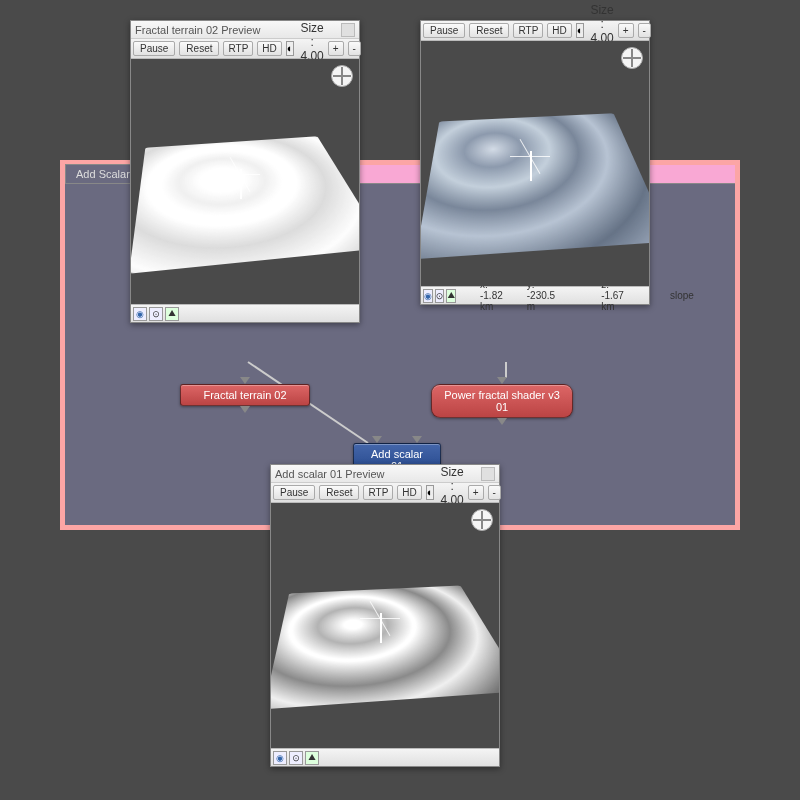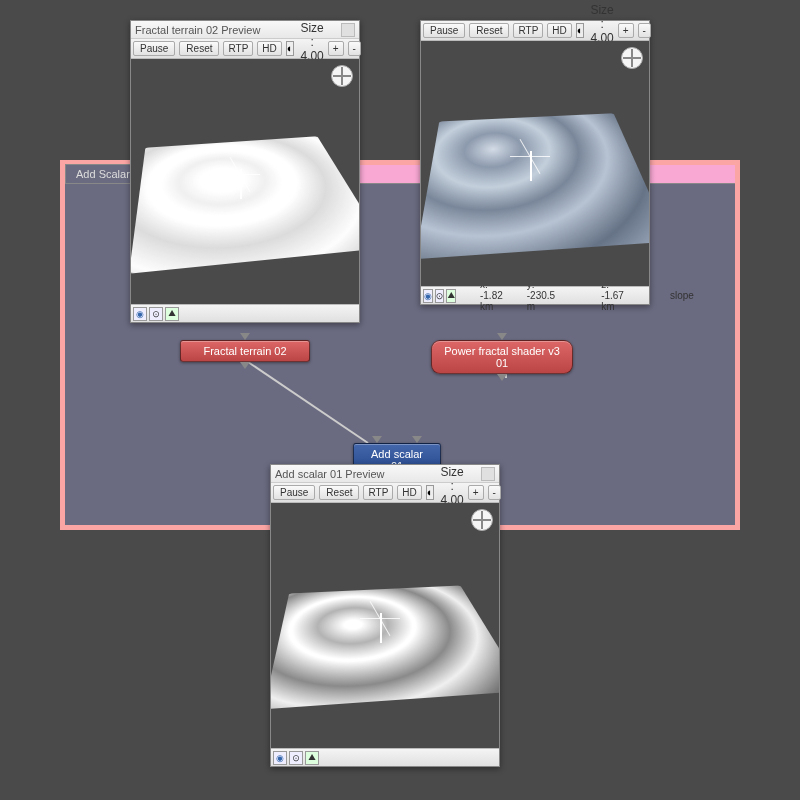--- a/index.html
+++ b/index.html
@@ -171,21 +171,21 @@
   .node {
     position: absolute;
     padding: 4px 12px;
     border-radius: 3px;
     font-size: 11px;
     color: #fff;
     border: 1px solid rgba(0,0,0,0.5);
     box-shadow: 0 1px 3px rgba(0,0,0,0.4), inset 0 1px 0 rgba(255,255,255,0.3);
     text-align: center;
   }
-  .node.red { background: linear-gradient(#d66,#b44); }
+  .node.red { background: linear-gradient(#d66,#b44); margin-top: 44px; }
   .node.blue { background: linear-gradient(#46a,#248); }
   .node-ports {
     position:absolute; width:100%; left:0;
     display:flex; justify-content:center; gap:20px;
   }
   .port {
     width:0; height:0;
     border-left:5px solid transparent;
     border-right:5px solid transparent;
     border-top:7px solid #888;

